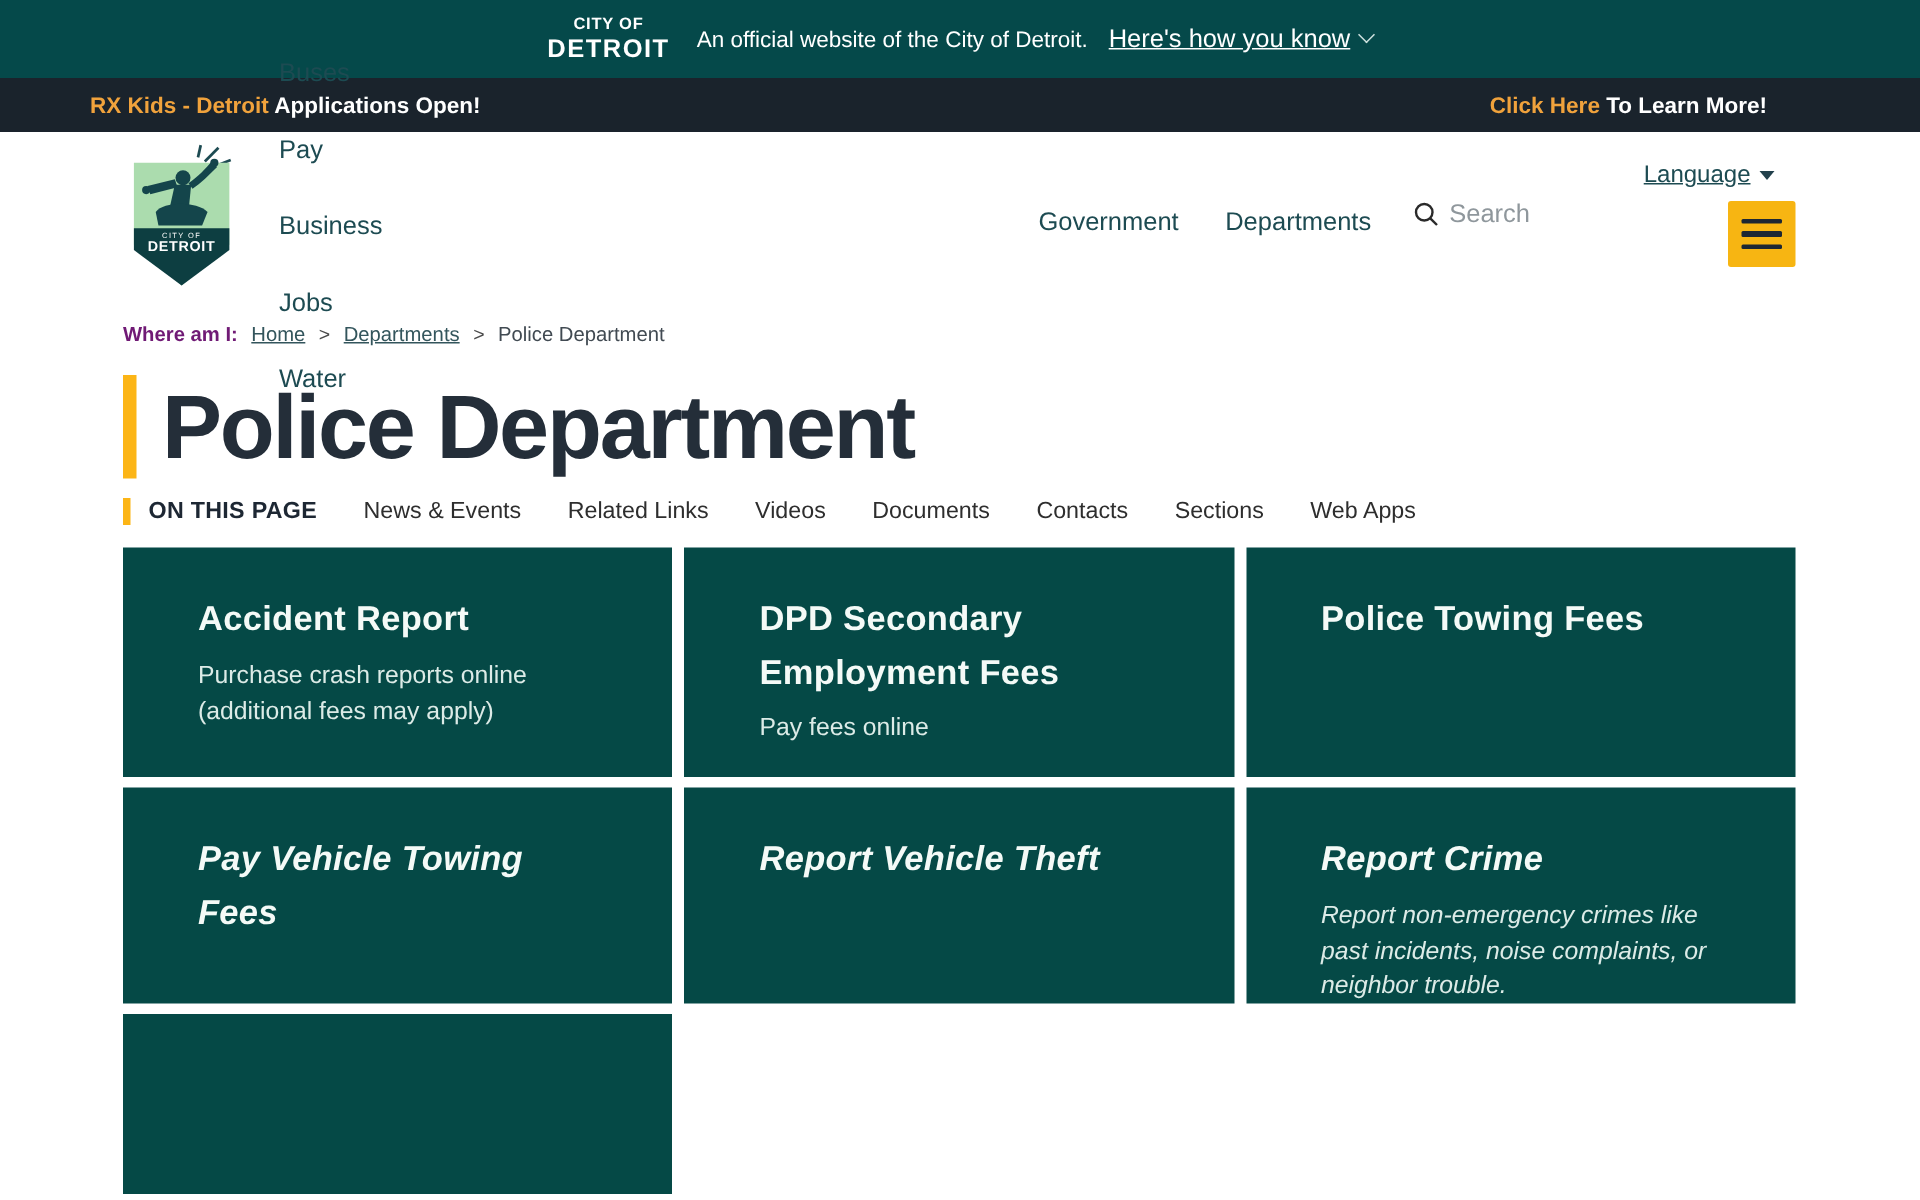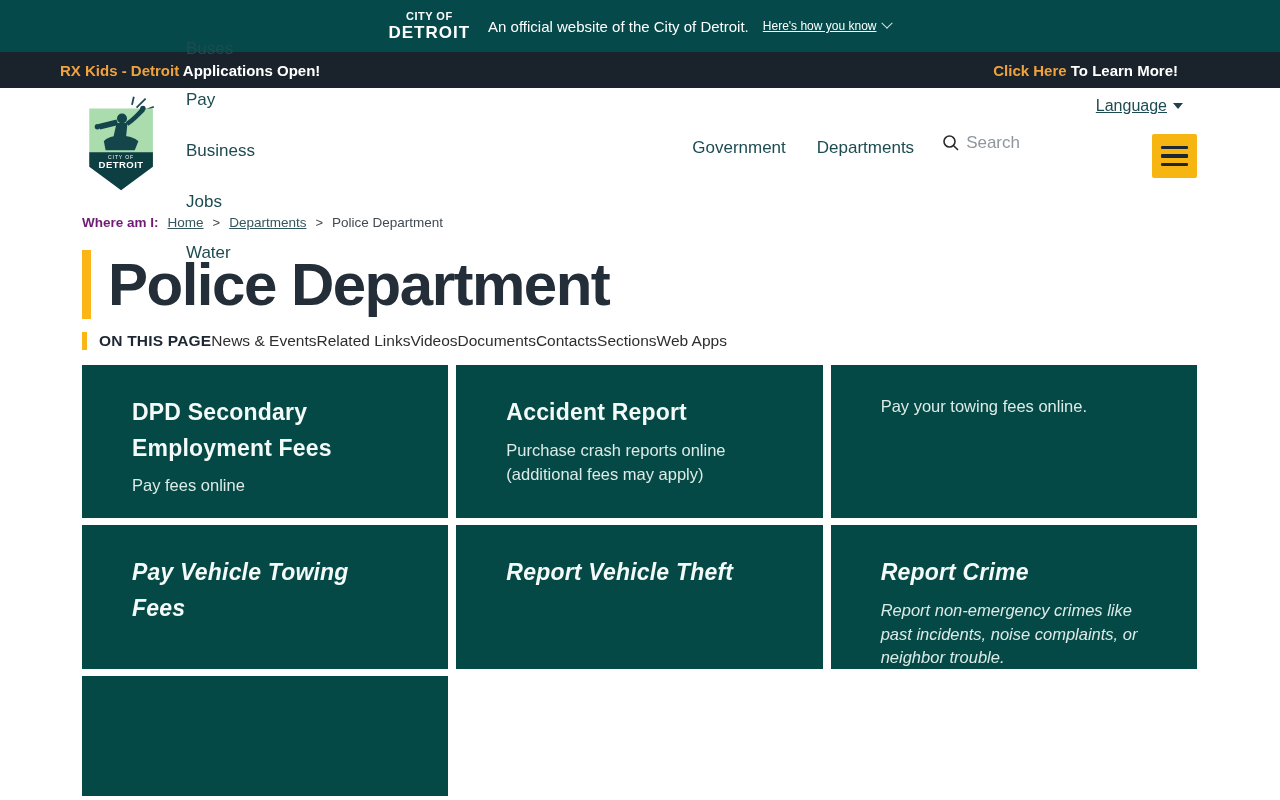--- a/index.html
+++ b/index.html
@@ -6,61 +6,61 @@
   html,body { width:1280px; height:800px; overflow:hidden; background:#fff;
     font-family:"Liberation Sans", sans-serif; }
 
   
   .banner { height:52px; background:#05494a; display:flex; align-items:center;
     justify-content:center; gap:14px; color:#fff; }
   .banner-logo { text-align:center; line-height:1; margin-right:4px; }
   .banner-logo .l1 { font-size:11px; font-weight:700; letter-spacing:.5px; }
   .banner-logo .l2 { font-size:17px; font-weight:800; letter-spacing:1px; margin-top:2px; }
   .banner-text { font-size:15px; }
-  .banner-link { color:#fff; font-size:12px; text-decoration:underline; cursor:pointer;
+  .banner-link { color:#fff; font-size:17px; text-decoration:underline; cursor:pointer;
     display:inline-flex; align-items:center; gap:7px; }
   .chev-down { width:8px; height:8px; border-right:1.6px solid #cfe3e0;
     border-bottom:1.6px solid #cfe3e0; transform:rotate(45deg) translate(-2px,-2px); }
 
   
   .ticker { height:36px; background:#1a232c; display:flex; align-items:center;
     justify-content:space-between; padding:0 102px 0 60px; font-size:15px; font-weight:600;text-align:right; }
   .ticker a { color:#f0a23c; text-decoration:none; cursor:pointer; }
   .ticker span.w { color:#fff; }
 
   
   header { height:110px; background:#fff; position:relative;
     display:flex; align-items:center; padding:0 260px 0 82px; }
   .logo { margin-top:6px; flex:0 0 auto; cursor:pointer; }
   nav.nav-left { display:flex; gap:31px; margin-left:24px; margin-top:16px;flex-direction:column; }
   nav.nav-right { display:flex; gap:31px; margin-left:auto; margin-top:10px; }
   nav a { color:#1d4b52; font-size:17px; font-weight:500; text-decoration:none; cursor:pointer; }
   .search { display:flex; align-items:center; gap:5px; margin-left:27px; margin-top:0; cursor:pointer; }
   .search .ph { color:#8f979c; font-size:17px; }
-  .language { position:absolute; top:9px; right:97px; color:#1d4b52; font-size:16px;
+  .language { position:absolute; top:20px; right:97px; color:#1d4b52; font-size:16px;
     text-decoration:underline; cursor:pointer; display:flex; align-items:center; gap:6px; }
   .caret { width:0; height:0; border-left:5px solid transparent; border-right:5px solid transparent;
     border-top:6px solid #22404c; }
   .hamburger { position:absolute; top:46px; right:83px; width:45px; height:44px;
     background:#f7b512; border:none; border-radius:2px; cursor:pointer;
     display:flex; flex-direction:column; align-items:center; justify-content:center; gap:5px; }
   .hamburger span { display:block; width:27px; height:3.5px; background:#1d2733; border-radius:1px; }
 
   
   main { padding:0 83px 0 82px; }
   .breadcrumb { margin-top:17px; font-size:13.5px; color:#414a52;
     display:flex; align-items:center; gap:9px; }
   .breadcrumb .prefix { font-weight:700; color:#701a75; }
   .breadcrumb a { color:#33555c; text-decoration:underline; cursor:pointer; }
   .breadcrumb .sep { color:#4a4a4a; font-size:13px; }
 
   .title-block { margin-top:20px; border-left:9px solid #fcb516; padding-left:17px; }
   .page-title { font-size:60px; font-weight:800; letter-spacing:-1.5px; color:#242e39; line-height:1.15; }
 
-  .otp { margin-top:13px; display:flex; align-items:center; }
+  .otp { margin-top:13px; display:flex; align-items:center; gap:31px; }
   .otp .label { border-left:5px solid #fcb516; padding-left:12px; font-size:15.5px;
     font-weight:800; color:#1d2733; letter-spacing:.2px; }
   .otp a { color:#2e2e2e; font-size:15.5px; font-weight:500; text-decoration:none; cursor:pointer; }
 
   .services-h { margin-top:32px; font-size:39px; font-weight:800; color:#242e39; letter-spacing:-.5px; }
 
   .grid { margin-top:15px; display:grid; grid-template-columns:repeat(3,1fr);
     column-gap:8px; row-gap:7px; }
   .card { background:#054946; padding:30px 40px 0 50px; display:block;
     text-decoration:none; cursor:pointer; }
@@ -174,29 +174,29 @@
     <a>Videos</a>
     <a>Documents</a>
     <a>Contacts</a>
     <a>Sections</a>
     <a>Web Apps</a>
   </div>
 
 
   <div class="grid">
     <a class="card">
+      <h3>Accident Report</h3>
+      <p>Purchase crash reports online (additional fees may apply)</p>
+    </a>
+    <a class="card">
       <h3>DPD Secondary Employment Fees</h3>
       <p>Pay fees online</p>
     </a>
     <a class="card">
-      <h3>Accident Report</h3>
-      <p>Purchase crash reports online (additional fees may apply)</p>
-    </a>
-    <a class="card">
-      <p>Pay your towing fees online.</p>
+      <h3>Police Towing Fees</h3>
     </a>
     <a class="card">
       <h3>Pay Vehicle Towing Fees</h3>
       <p></p>
     </a>
     <a class="card">
       <h3>Report Vehicle Theft</h3>
       <p></p>
     </a>
     <a class="card">

